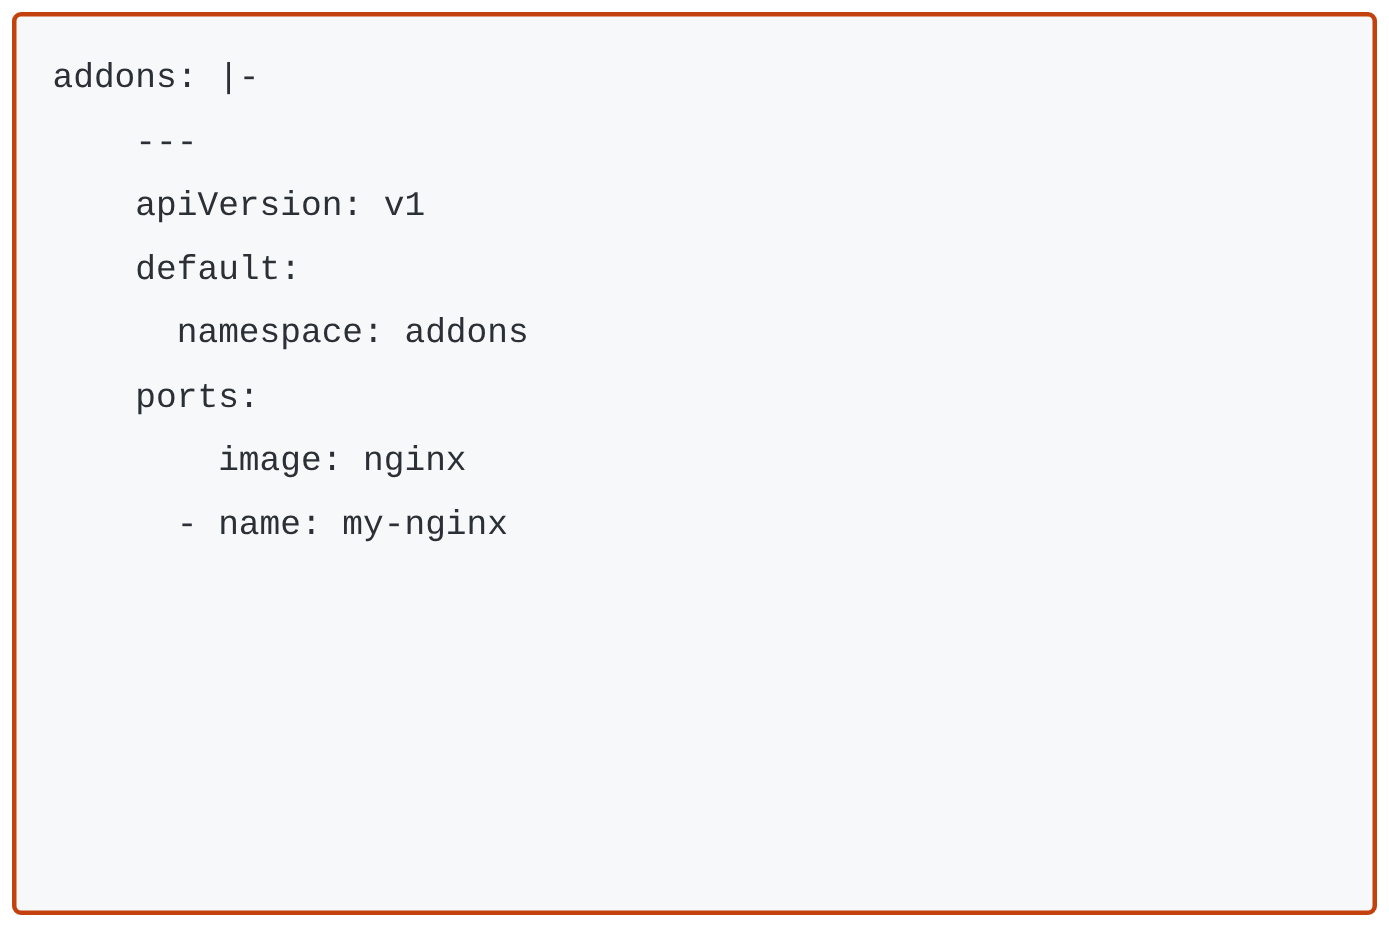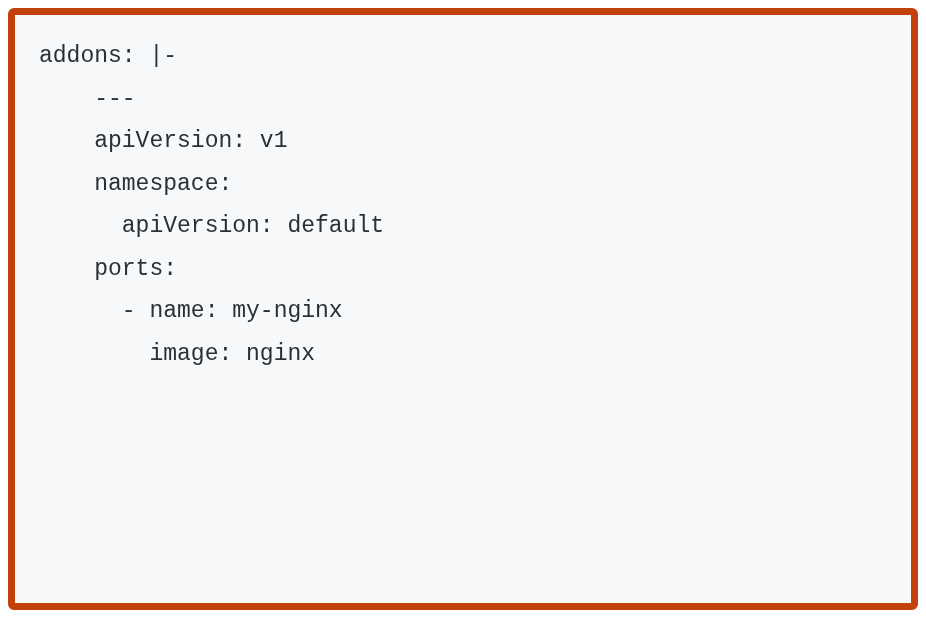--- a/index.html
+++ b/index.html
@@ -7,39 +7,39 @@
       padding: 0;
       box-sizing: border-box;
     }
     body {
       background: #ffffff;
       padding: 8px;
       font-family: "SF Mono", "Monaco", "Consolas", "Liberation Mono", "Courier New", monospace;
     }
     .code-block {
       background: #f7f8f9;
-      border: 7px solid #c2410c;
+      border: 3px solid #c2410c;
       border-radius: 6px;
       padding: 20px 24px;
       width: 910px;
       height: 602px;
     }
     .code-line {
       color: #2a3036;
       font-size: 23px;
       line-height: 1.85;
       white-space: pre;
       font-weight: 450;
     }
   </style>
 </head>
 <body>
 
 <div class="code-block">
   <div class="code-line">addons: |-</div>
   <div class="code-line">    ---</div>
   <div class="code-line">    apiVersion: v1</div>
-  <div class="code-line">    namespace:</div>
-  <div class="code-line">      apiVersion: default</div>
+  <div class="code-line">    default:</div>
+  <div class="code-line">      namespace: addons</div>
   <div class="code-line">    ports:</div>
+  <div class="code-line">        image: nginx</div>
   <div class="code-line">      - name: my-nginx</div>
-  <div class="code-line">        image: nginx</div>
 </div>
 
 </body></html>

